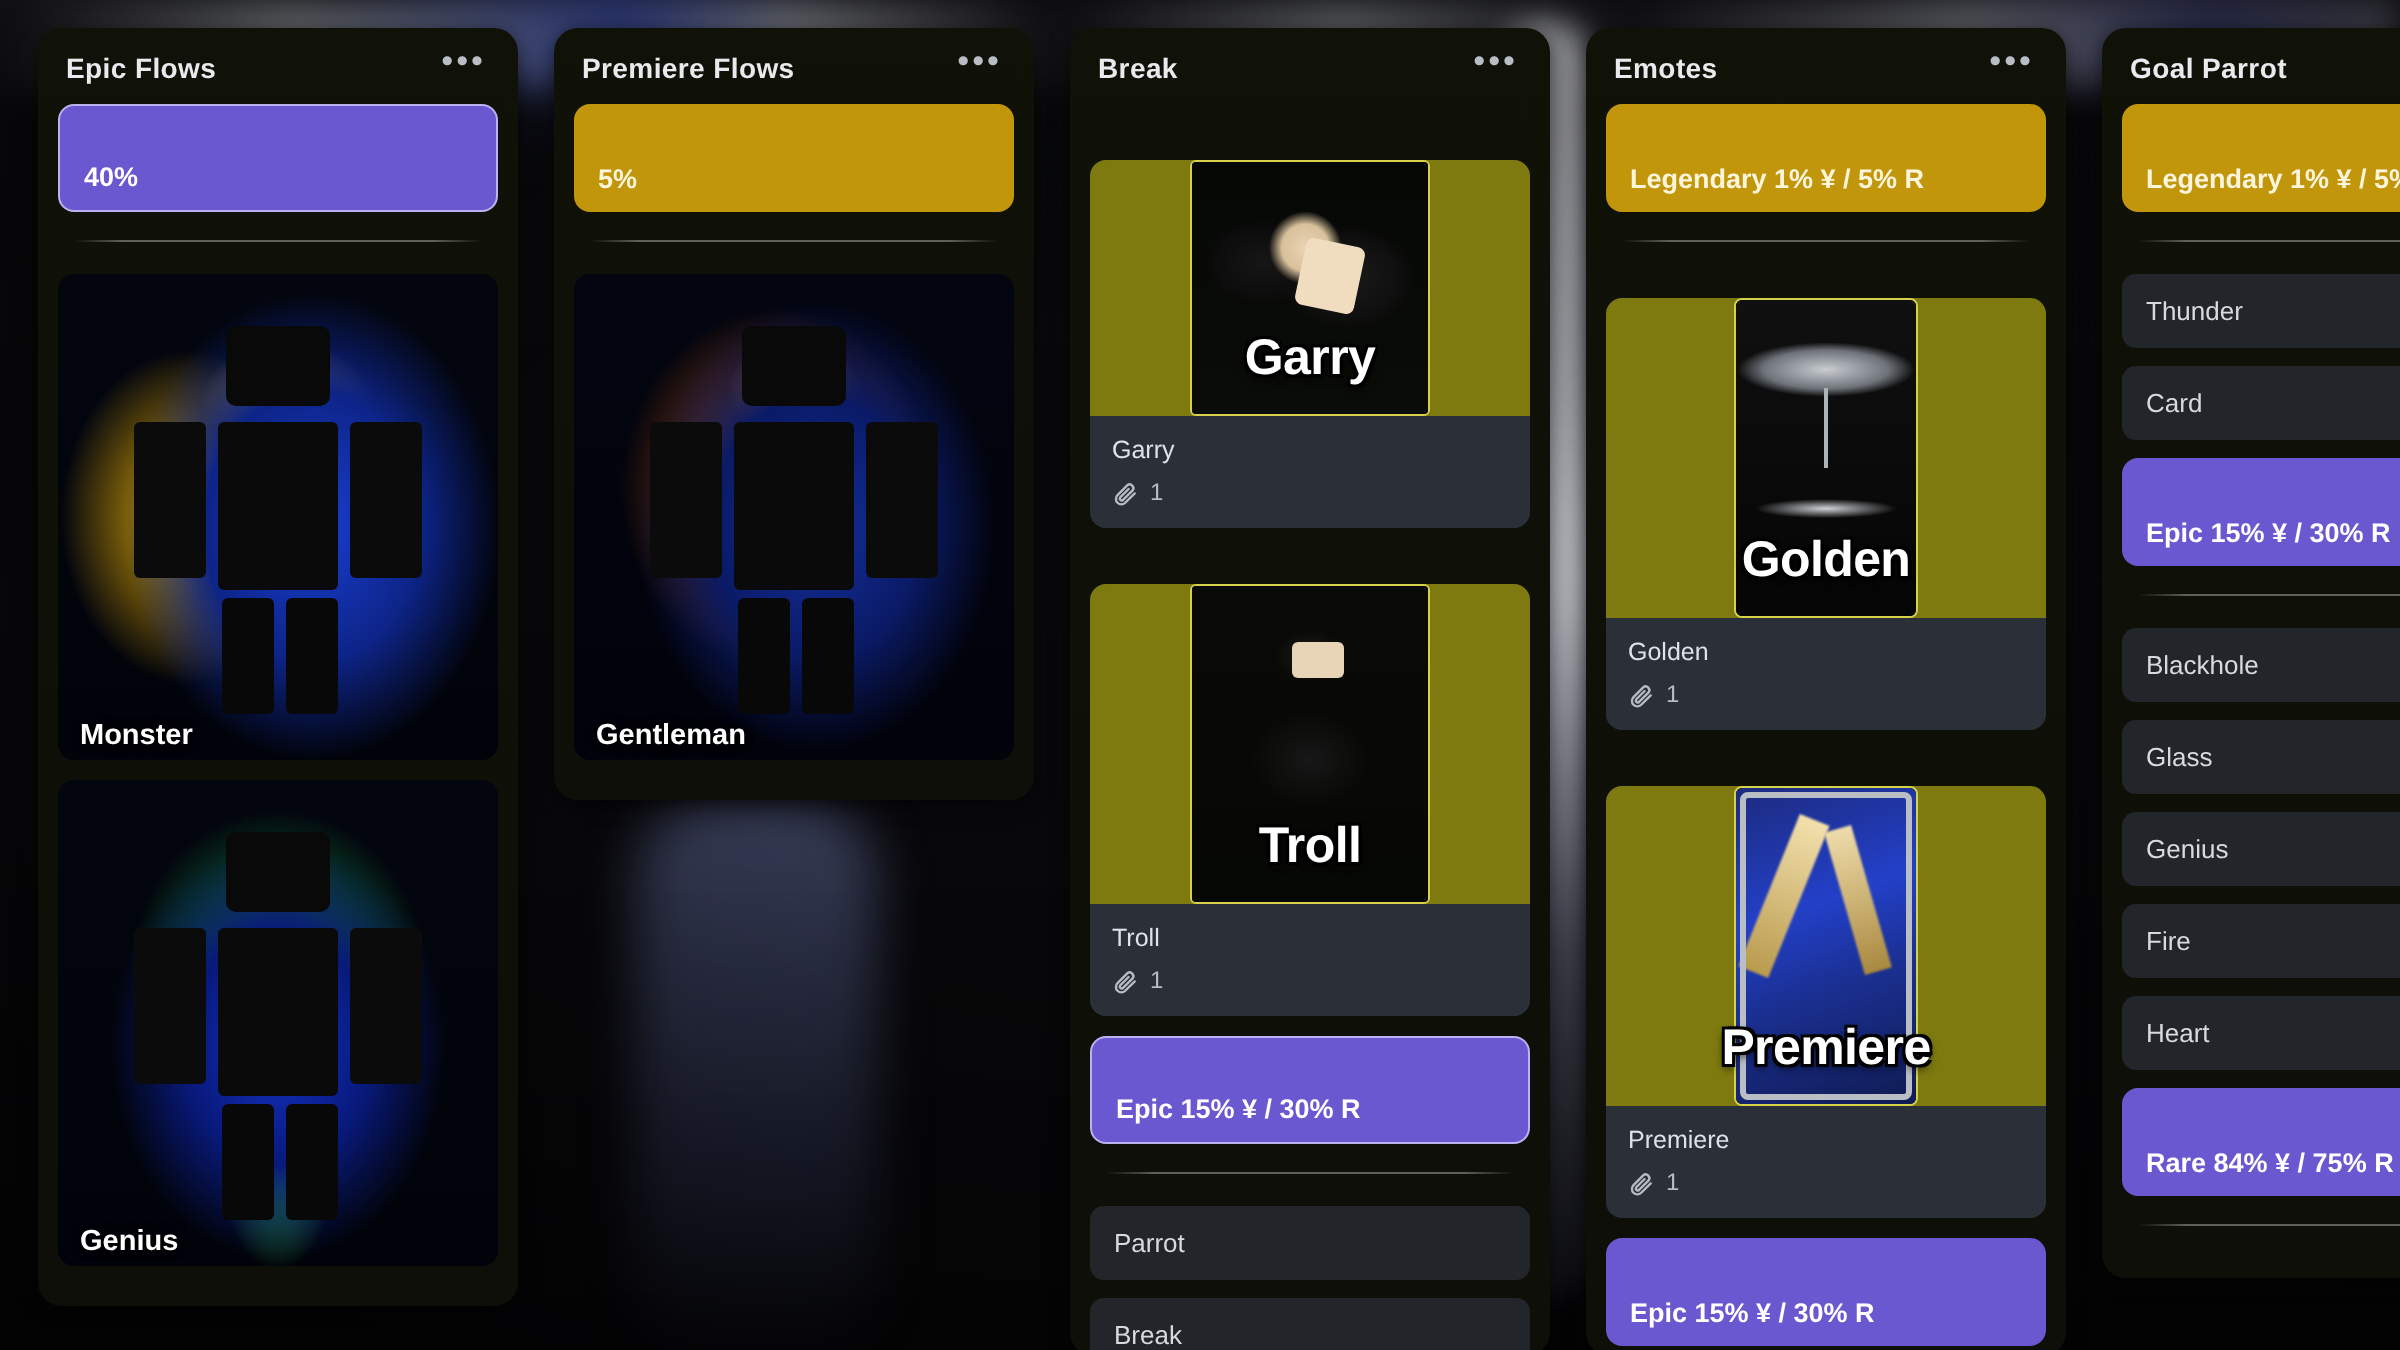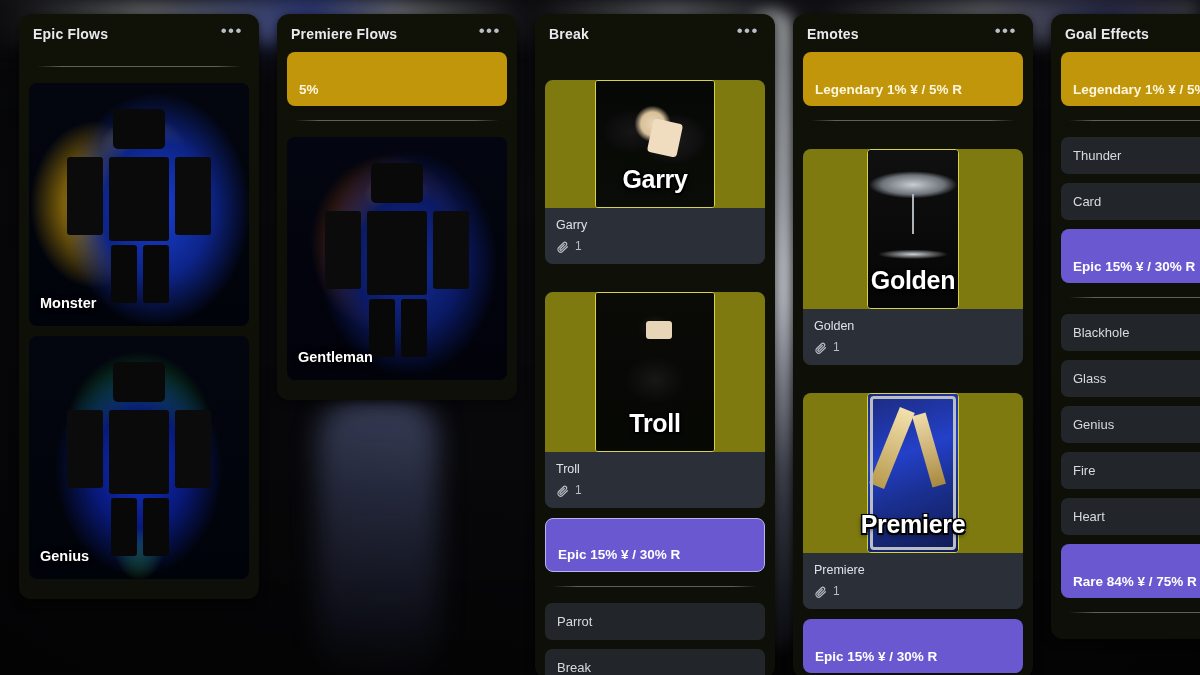--- a/index.html
+++ b/index.html
@@ -167,21 +167,21 @@
     border-radius: 8px;
     overflow: hidden;
     margin-bottom: 10px;
     background: #050a18;
     cursor: pointer;
   }
   .flow-card .glow { position: absolute; inset: 0; }
   .flow-label {
     position: absolute;
     left: 11px;
-    bottom: 15px;
+    bottom: 4px;
     color: #fff;
     font-size: 14.5px;
     font-weight: bold;
     text-shadow: 0 1px 3px rgba(0,0,0,.95), 0 0 6px rgba(0,0,0,.8);
   }
 
   
   .avatar { position: absolute; left: 50%; top: 50%; transform: translate(-50%,-50%); width: 180px; height: 200px; }
   .av-head { position: absolute; left: 64px; top: 4px; width: 52px; height: 40px; background: #090909; border-radius: 5px; }
   .av-torso { position: absolute; left: 60px; top: 52px; width: 60px; height: 84px; background: #0a0a0a; border-radius: 3px; }
@@ -277,20 +277,21 @@
   <div class="bg-vignette"></div>
 
   <div class="board">
 
     <div class="column">
       <div class="col-header">
         <span class="col-title">Epic Flows</span>
         <span class="col-menu">•••</span>
       </div>
       <div class="col-body">
+        <div class="pill epic">40%</div>
         <div class="divider"></div>
 
         <div class="flow-card">
           <div class="glow" style="background:
                  radial-gradient(ellipse 120px 150px at 58% 52%, #1a3fd2 0%, #0d2488 45%, transparent 78%),
                  radial-gradient(ellipse 85px 110px at 30% 50%, rgba(247,197,19,.9) 0%, rgba(200,150,5,.45) 48%, transparent 76%),
                  radial-gradient(ellipse 60px 40px at 52% 26%, rgba(255,215,50,.95) 0%, transparent 72%),
                  linear-gradient(180deg,#03060f,#01030a);"></div>
           <div class="avatar">
             <div class="av-head"></div>
@@ -449,21 +450,21 @@
           </div>
         </div>
 
         <div class="pill epic plain">Epic 15% ¥ / 30% R</div>
         <div class="divider"></div>
       </div>
     </div>
 
     <div class="column clipped">
       <div class="col-header">
-        <span class="col-title">Goal Effects</span>
+        <span class="col-title">Goal Parrot</span>
 
       </div>
       <div class="col-body">
         <div class="pill legend">Legendary 1% ¥ / 5% R</div>
         <div class="divider"></div>
 
         <div class="row-item">Thunder</div>
         <div class="row-item">Card</div>
 
         <div class="pill epic plain">Epic 15% ¥ / 30% R</div>

